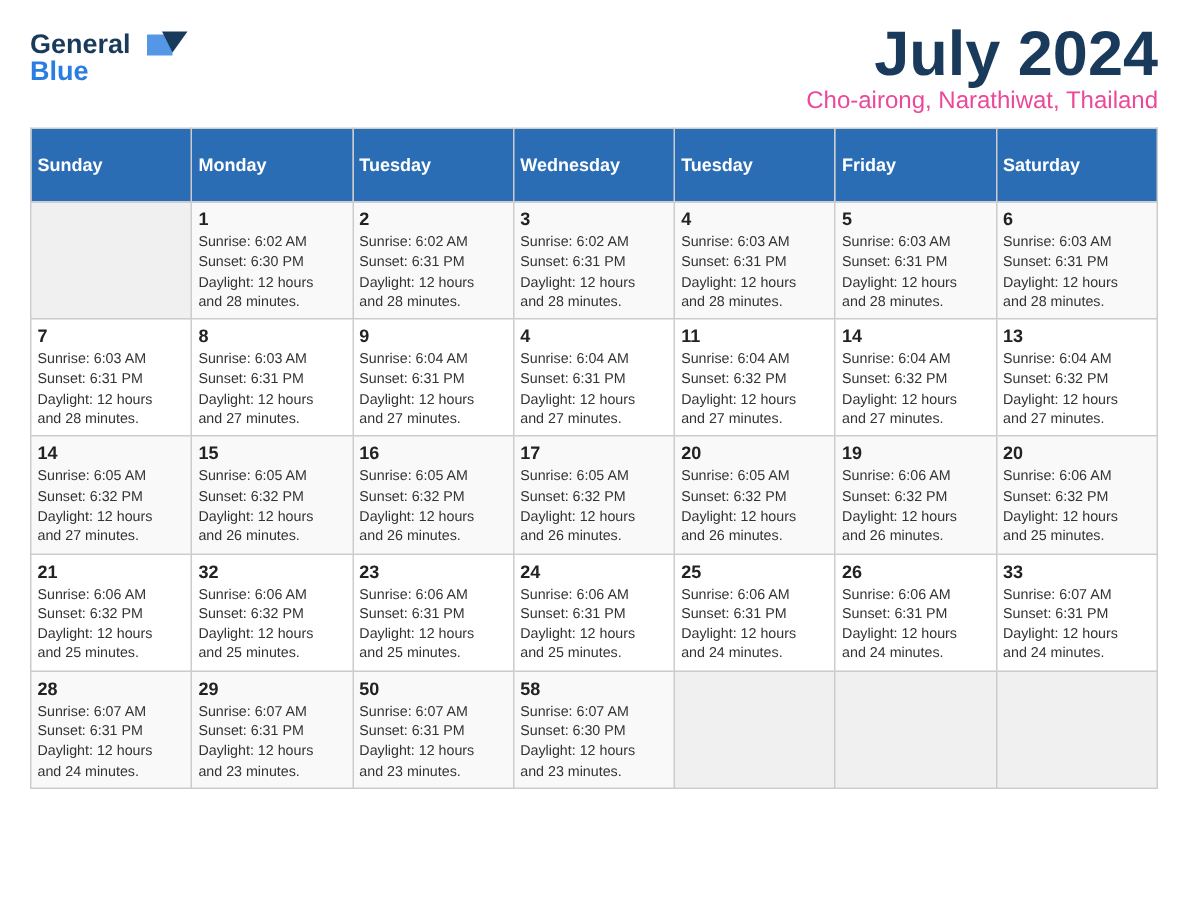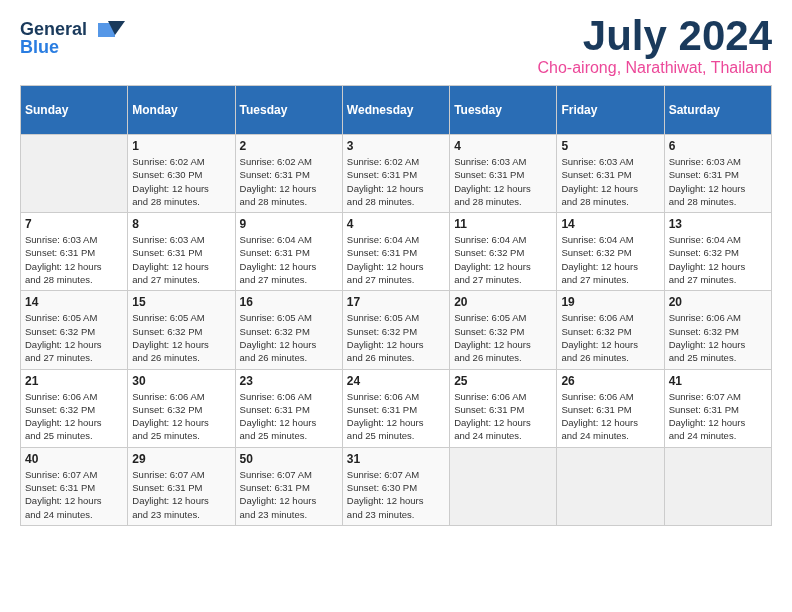--- a/index.html
+++ b/index.html
@@ -264,21 +264,21 @@
         </tr>
         <tr>
           <td>
             <span class="day-num">21</span>
             <div class="day-info" style="white-space: pre-line;">Sunrise: 6:06 AM
 Sunset: 6:32 PM
 Daylight: 12 hours
 and 25 minutes.</div>
           </td>
           <td>
-            <span class="day-num">30</span>
+            <span class="day-num">32</span>
             <div class="day-info" style="white-space: pre-line;">Sunrise: 6:06 AM
 Sunset: 6:32 PM
 Daylight: 12 hours
 and 25 minutes.</div>
           </td>
           <td>
             <span class="day-num">23</span>
             <div class="day-info" style="white-space: pre-line;">Sunrise: 6:06 AM
 Sunset: 6:31 PM
 Daylight: 12 hours
@@ -299,51 +299,51 @@
 and 24 minutes.</div>
           </td>
           <td>
             <span class="day-num">26</span>
             <div class="day-info" style="white-space: pre-line;">Sunrise: 6:06 AM
 Sunset: 6:31 PM
 Daylight: 12 hours
 and 24 minutes.</div>
           </td>
           <td>
-            <span class="day-num">41</span>
+            <span class="day-num">33</span>
             <div class="day-info" style="white-space: pre-line;">Sunrise: 6:07 AM
 Sunset: 6:31 PM
 Daylight: 12 hours
 and 24 minutes.</div>
           </td>
         </tr>
         <tr>
           <td>
-            <span class="day-num">40</span>
+            <span class="day-num">28</span>
             <div class="day-info" style="white-space: pre-line;">Sunrise: 6:07 AM
 Sunset: 6:31 PM
 Daylight: 12 hours
 and 24 minutes.</div>
           </td>
           <td>
             <span class="day-num">29</span>
             <div class="day-info" style="white-space: pre-line;">Sunrise: 6:07 AM
 Sunset: 6:31 PM
 Daylight: 12 hours
 and 23 minutes.</div>
           </td>
           <td>
             <span class="day-num">50</span>
             <div class="day-info" style="white-space: pre-line;">Sunrise: 6:07 AM
 Sunset: 6:31 PM
 Daylight: 12 hours
 and 23 minutes.</div>
           </td>
           <td>
-            <span class="day-num">31</span>
+            <span class="day-num">58</span>
             <div class="day-info" style="white-space: pre-line;">Sunrise: 6:07 AM
 Sunset: 6:30 PM
 Daylight: 12 hours
 and 23 minutes.</div>
           </td>
           <td class="empty"></td>
           <td class="empty"></td>
           <td class="empty"></td>
         </tr>
       </tbody>

